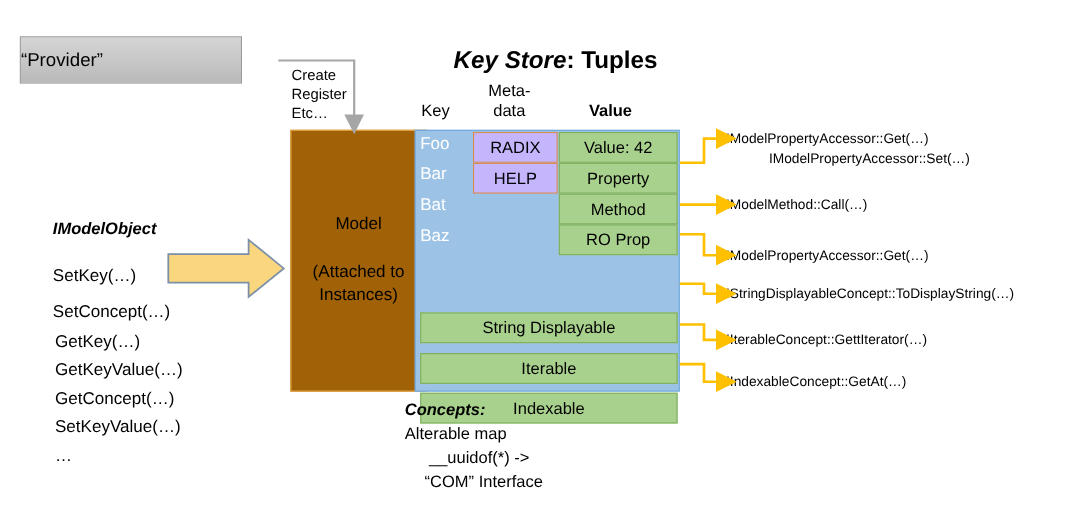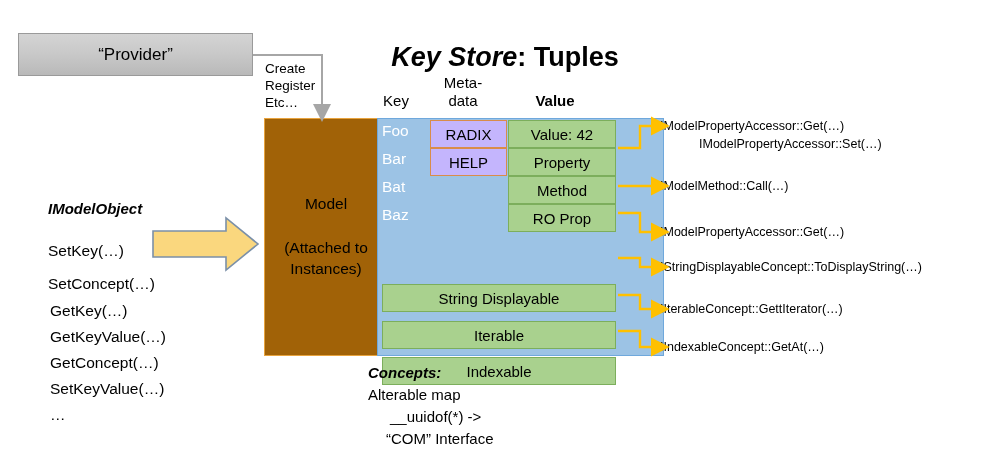--- a/index.html
+++ b/index.html
@@ -12,40 +12,40 @@
     height: 470px;
     position: relative;
     font-family: "Liberation Sans", sans-serif;
     color: #000000;
     overflow: hidden;
   }
   .abs { position: absolute; }
 
   
   #provider-box {
-    left: 18px; top: 33px; width: 235px; height: 43px;
+    left: 18px; top: 33px; width: 202px; height: 43px;
     background: linear-gradient(to bottom, #d4d4d4 0%, #c8c8c8 50%, #b9b9b9 100%);
     border: 1px solid #9a9a9a;
-    display: flex; align-items: center; justify-content: center;
+    display: flex; align-items: center; 
     font-size: 17px;
     box-sizing: border-box;
   }
 
   
   #create-label {
     left: 265px; top: 60px; width: 70px;
     font-size: 13.5px;
     line-height: 17px;
   }
 
   
   #title {
     left: 360px; top: 42px; width: 290px;
     text-align: center;
-    font-size: 27px;
+    font-size: 22px;
     font-weight: bold;
   }
   #title .ks { font-style: italic; }
 
   
   .col-head {
     font-size: 15px;
     line-height: 18px;
     text-align: center;
   }
@@ -60,21 +60,21 @@
     border: 1px solid #E8A33D;
     box-sizing: border-box;
     font-size: 15.5px;
     text-align: center;
   }
   #model-title { position:absolute; left:0; right:0; top: 76px; }
   #model-sub   { position:absolute; left:0; right:0; top: 118px; line-height: 21px; }
 
   
   #table-region {
-    left: 377px; top: 118px; width: 287px; height: 238px;
+    left: 377px; top: 118px; width: 241px; height: 238px;
     background: #9CC3E5;
     border: 1px solid #6FA8DC;
     box-sizing: border-box;
   }
 
   
   .key-cell {
     position: absolute;
     left: 4px; width: 48px;
     font-size: 15.5px;

